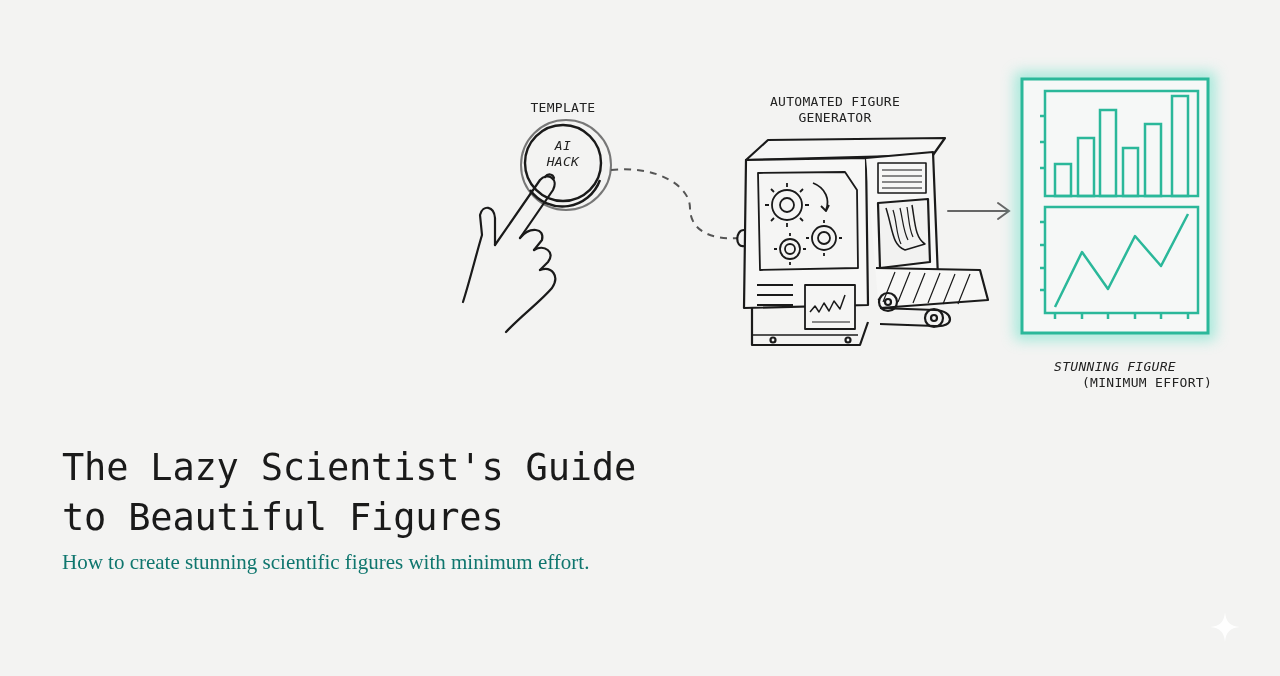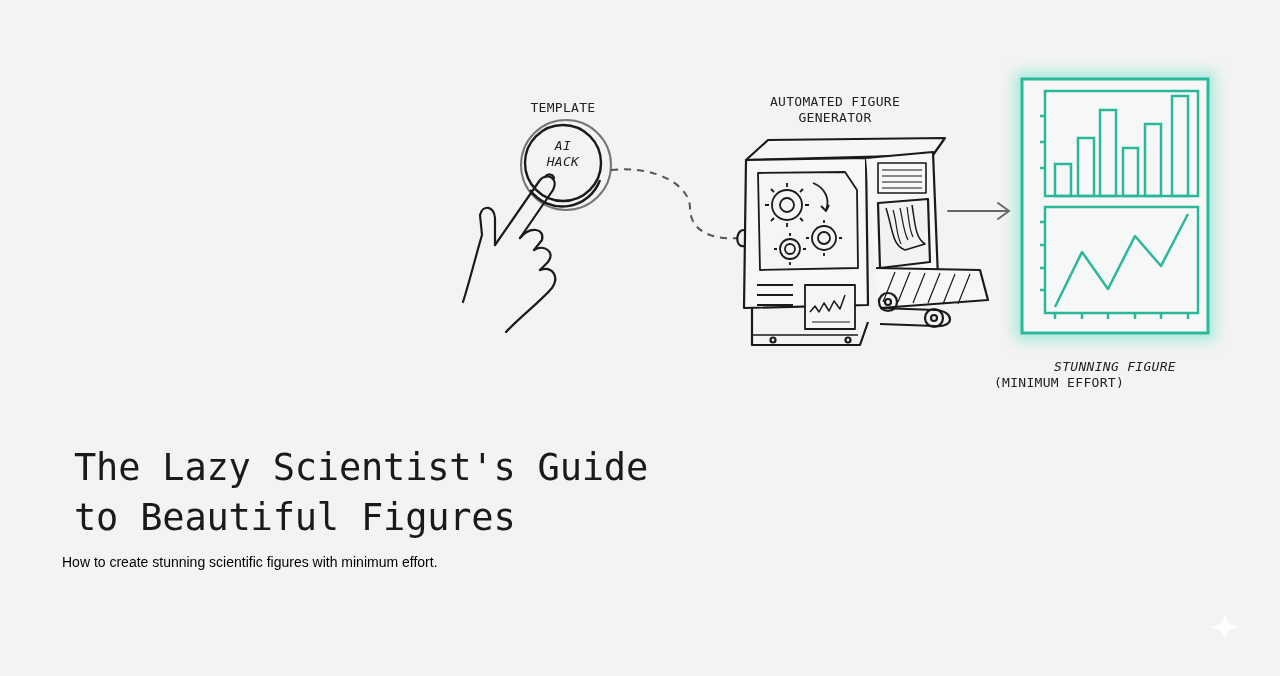--- a/index.html
+++ b/index.html
@@ -1,20 +1,20 @@
 <!DOCTYPE html>
 <html><head>
 <meta charset="utf-8">
 <style>
   html,body{margin:0;padding:0;}
   body{width:1280px;height:676px;background:#f3f3f2;position:relative;overflow:hidden;font-family:"DejaVu Sans Mono",monospace;color:#1c1c1c;}
   .label{position:absolute;font-family:"DejaVu Sans Mono",monospace;font-size:13px;color:#222;text-align:center;letter-spacing:0.3px;line-height:16px;}
   svg.illus{position:absolute;left:0;top:0;}
-  .title{position:absolute;left:62px;top:443px;font-family:"DejaVu Sans Mono",monospace;font-size:37px;line-height:50px;color:#1a1a1a;font-weight:normal;letter-spacing:-0.2px;margin-left:12px;}
-  .subtitle{position:absolute;left:62px;top:548px;font-family:Liberation Sans, sans-serif;font-size:14px;line-height:28px;color:#000000;}
+  .title{position:absolute;left:62px;top:443px;font-family:"DejaVu Sans Mono",monospace;font-size:37px;line-height:50px;color:#1a1a1a;font-weight:normal;letter-spacing:-0.2px;}
+  .subtitle{position:absolute;left:62px;top:548px;font-family:Liberation Serif, serif;font-size:21px;line-height:28px;color:#0f766e;}
   .sparkle{position:absolute;left:1210px;top:612px;width:30px;height:30px;}
 </style>
 </head>
 <body>
 
 <svg class="illus" width="1280" height="676" viewBox="0 0 1280 676">
   <defs>
     <filter id="glow" x="-30%" y="-30%" width="160%" height="160%">
       <feGaussianBlur stdDeviation="7"></feGaussianBlur>
     </filter>
@@ -116,21 +116,21 @@
 </svg>
 
 <div class="label" style="left:518px;top:100px;width:90px;">TEMPLATE</div>
 <div style="position:absolute;left:527px;top:135px;width:72px;height:56px;font-style:italic;">
   <div class="label" style="left:0;top:3px;width:72px;">AI</div>
   <div class="label" style="left:0;top:19px;width:72px;">HACK</div>
 </div>
 <div class="label" style="left:745px;top:94px;width:180px;">AUTOMATED FIGURE</div>
 <div class="label" style="left:745px;top:110px;width:180px;">GENERATOR</div>
 <div class="label" style="left:1020px;top:359px;width:190px;font-style:italic;">STUNNING FIGURE</div>
-<div class="label" style="left:964px;top:375px;width:190px;">(MINIMUM EFFORT)</div>
+<div class="label" style="left:1052px;top:375px;width:190px;">(MINIMUM EFFORT)</div>
 
 <div class="title">
   <div>The Lazy Scientist's Guide</div>
   <div>to Beautiful Figures</div>
 </div>
 <div class="subtitle">
   <div>How to create stunning scientific figures with minimum effort.</div>
 </div>
 
 <svg class="sparkle" viewBox="0 0 30 30">

